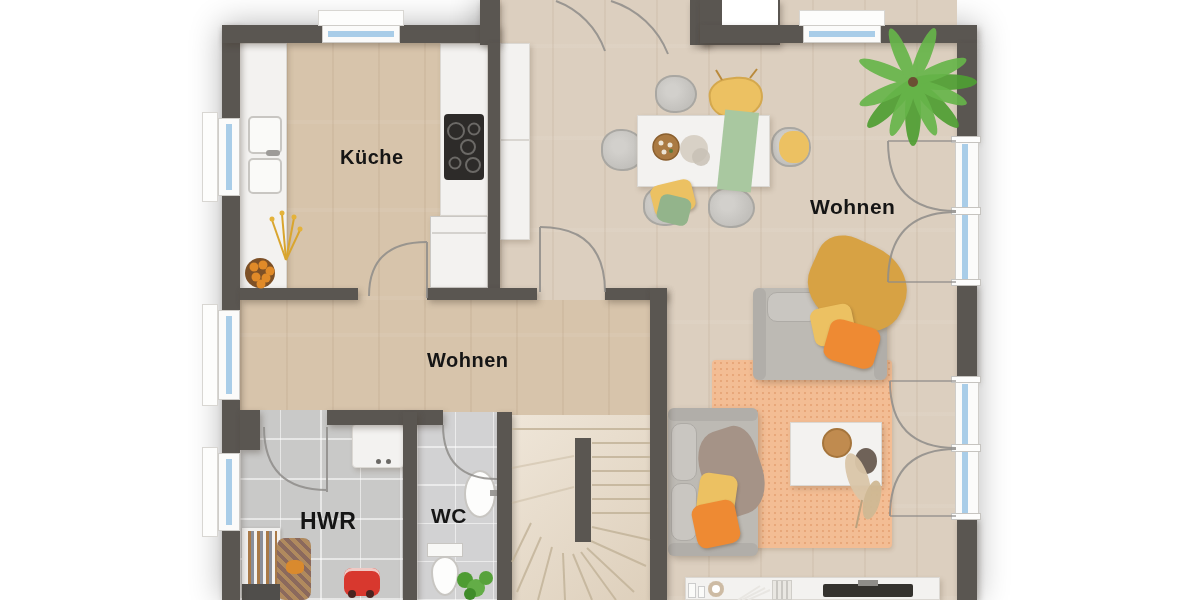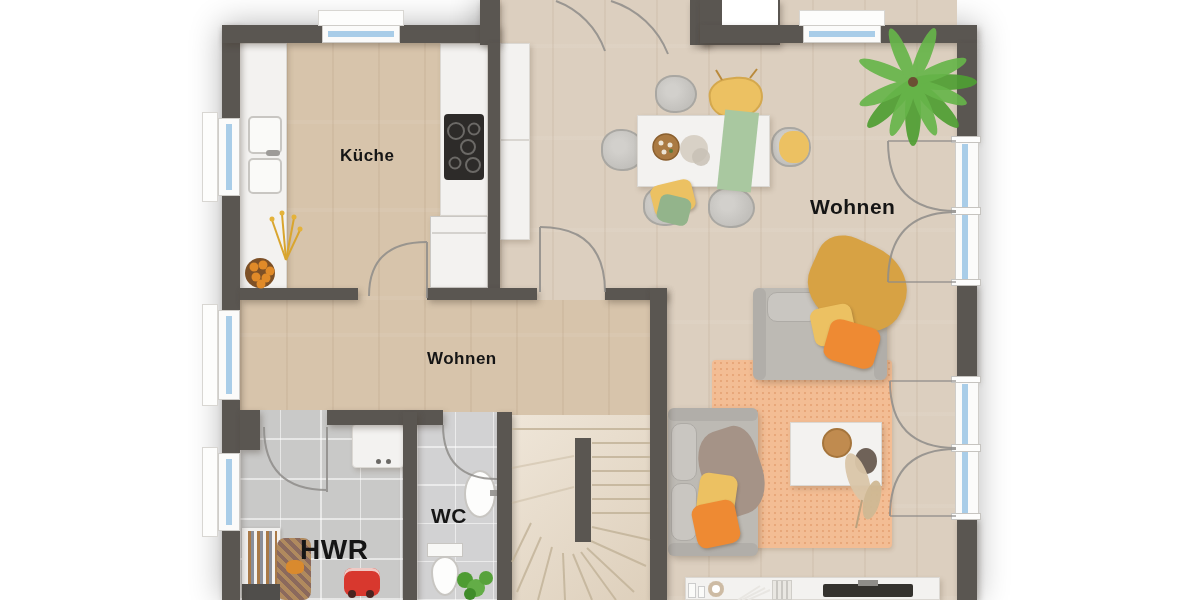--- a/index.html
+++ b/index.html
@@ -30,21 +30,21 @@
   .white-furn{background:var(--furniture-white,#f3f2f0);border:1px solid #dbd8d3;
               box-shadow:2px 3px 5px rgba(90,72,52,.22);}
   .gray-chair{background:#c6c4c0;border:2px solid #a9a7a2;border-radius:46% 54% 52% 48%;
               background-image:radial-gradient(circle at 40% 40%, #d2d0cc 20%, #c2c0bc 70%);}
   .yellow{background:var(--accent-yellow,#ecc162);}
   .orange{background:var(--accent-orange,#ee8a33);}
   .pillow{border-radius:22%;box-shadow:1px 2px 3px rgba(80,60,40,.3);}
   .sofa{background:var(--sofa-gray,#bdbab4);border-radius:8px;box-shadow:2px 3px 6px rgba(80,64,48,.28);}
   .sofa-cushion{background:#c9c6c1;border:1px solid #aeaba6;border-radius:10px;}
   .sofa-arm{background:#b1aea9;border-radius:6px;}
-  .room-label{position:absolute;color:var(--label-color,#151515);font-weight:bold;font-size:17px;
+  .room-label{position:absolute;color:var(--label-color,#151515);font-weight:bold;font-size:20px;
               letter-spacing:.5px;white-space:nowrap;}
   svg{position:absolute;left:0;top:0;pointer-events:none;}
 </style>
 </head>
 <body>
 
 <div id="plan">
 
   <div class="shadow-underlay" style="left:222px;top:25px;width:755px;height:575px;"></div>
   <div class="shadow-underlay" style="left:480px;top:0;width:300px;height:45px;"></div>
@@ -302,16 +302,16 @@
         <line x1="742" y1="600" x2="765" y2="588"></line>
       <line x1="748" y1="600" x2="770" y2="590"></line>
     </g>
     <circle cx="352" cy="594" r="4" fill="#4a2420"></circle>
     <circle cx="370" cy="594" r="4" fill="#4a2420"></circle>
   </svg>
 
   <div class="room-label" style="left:340px;top:146px;">Küche</div>
   <div class="room-label" style="left:810px;top:195px;font-size:21px;">Wohnen</div>
   <div class="room-label" style="left:427px;top:349px;">Wohnen</div>
-  <div class="room-label" style="left:300px;top:534px;font-size:28px;">HWR</div>
+  <div class="room-label" style="left:300px;top:508px;font-size:23px;">HWR</div>
   <div class="room-label" style="left:431px;top:504px;font-size:21px;">WC</div>
 
 </div>
 
 </body></html>

